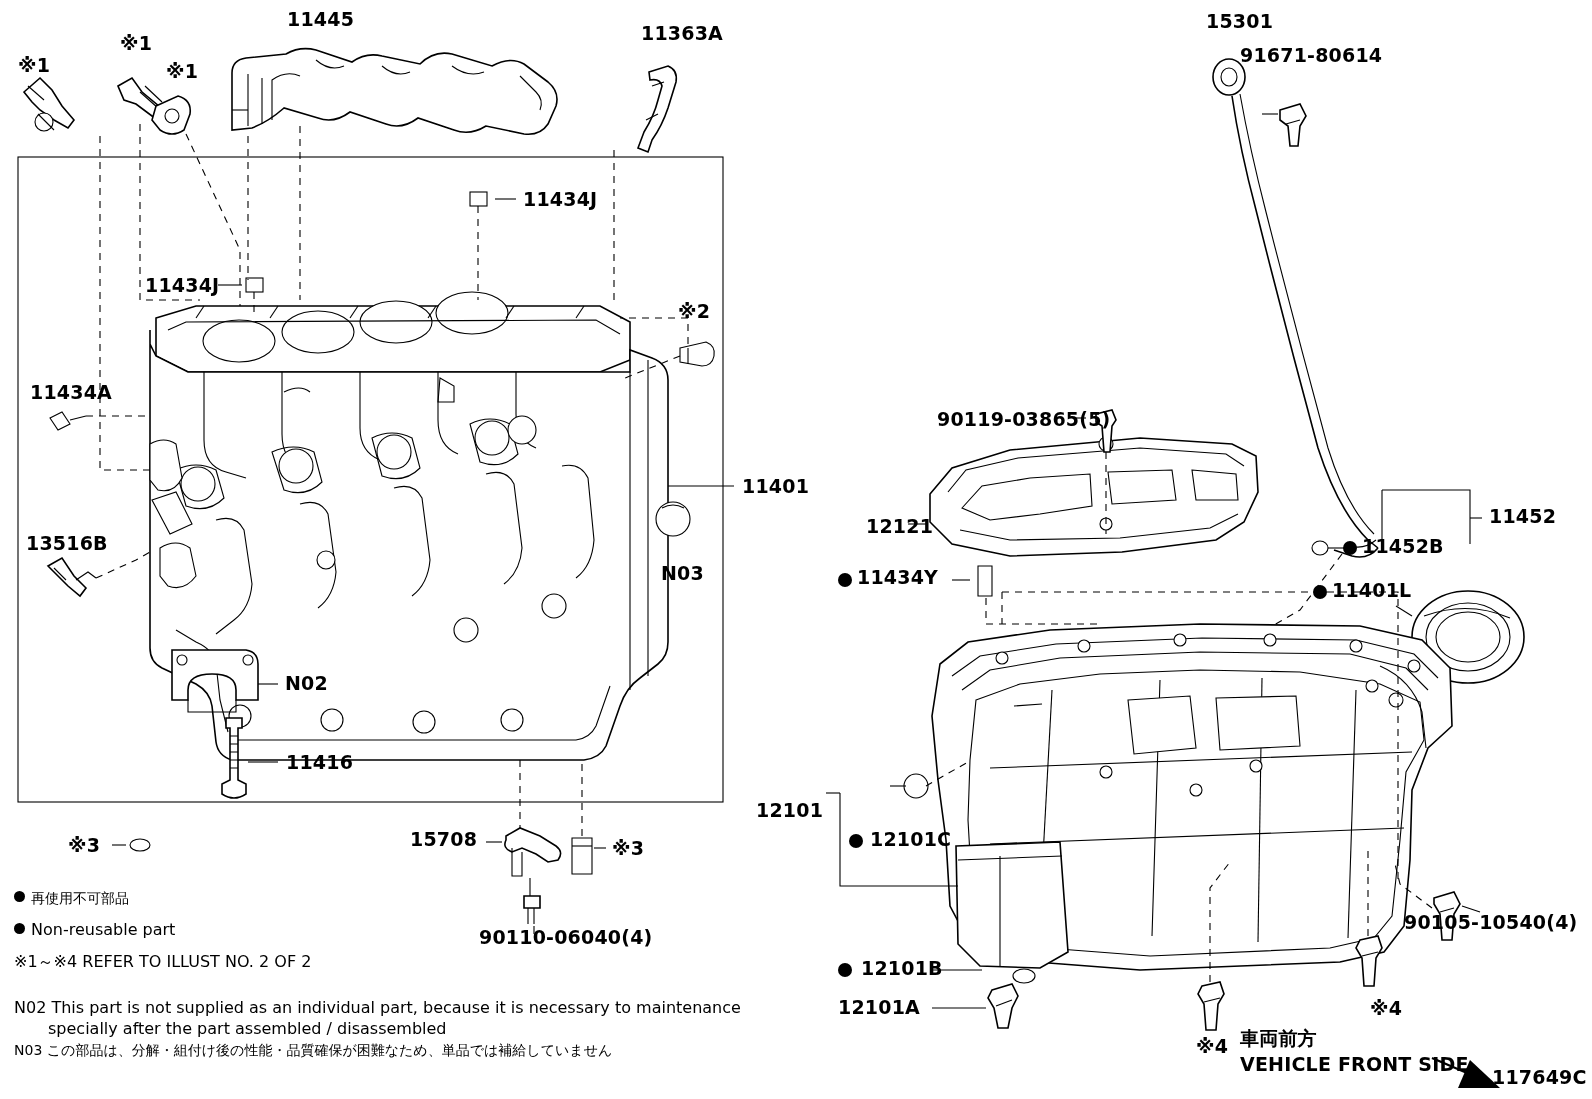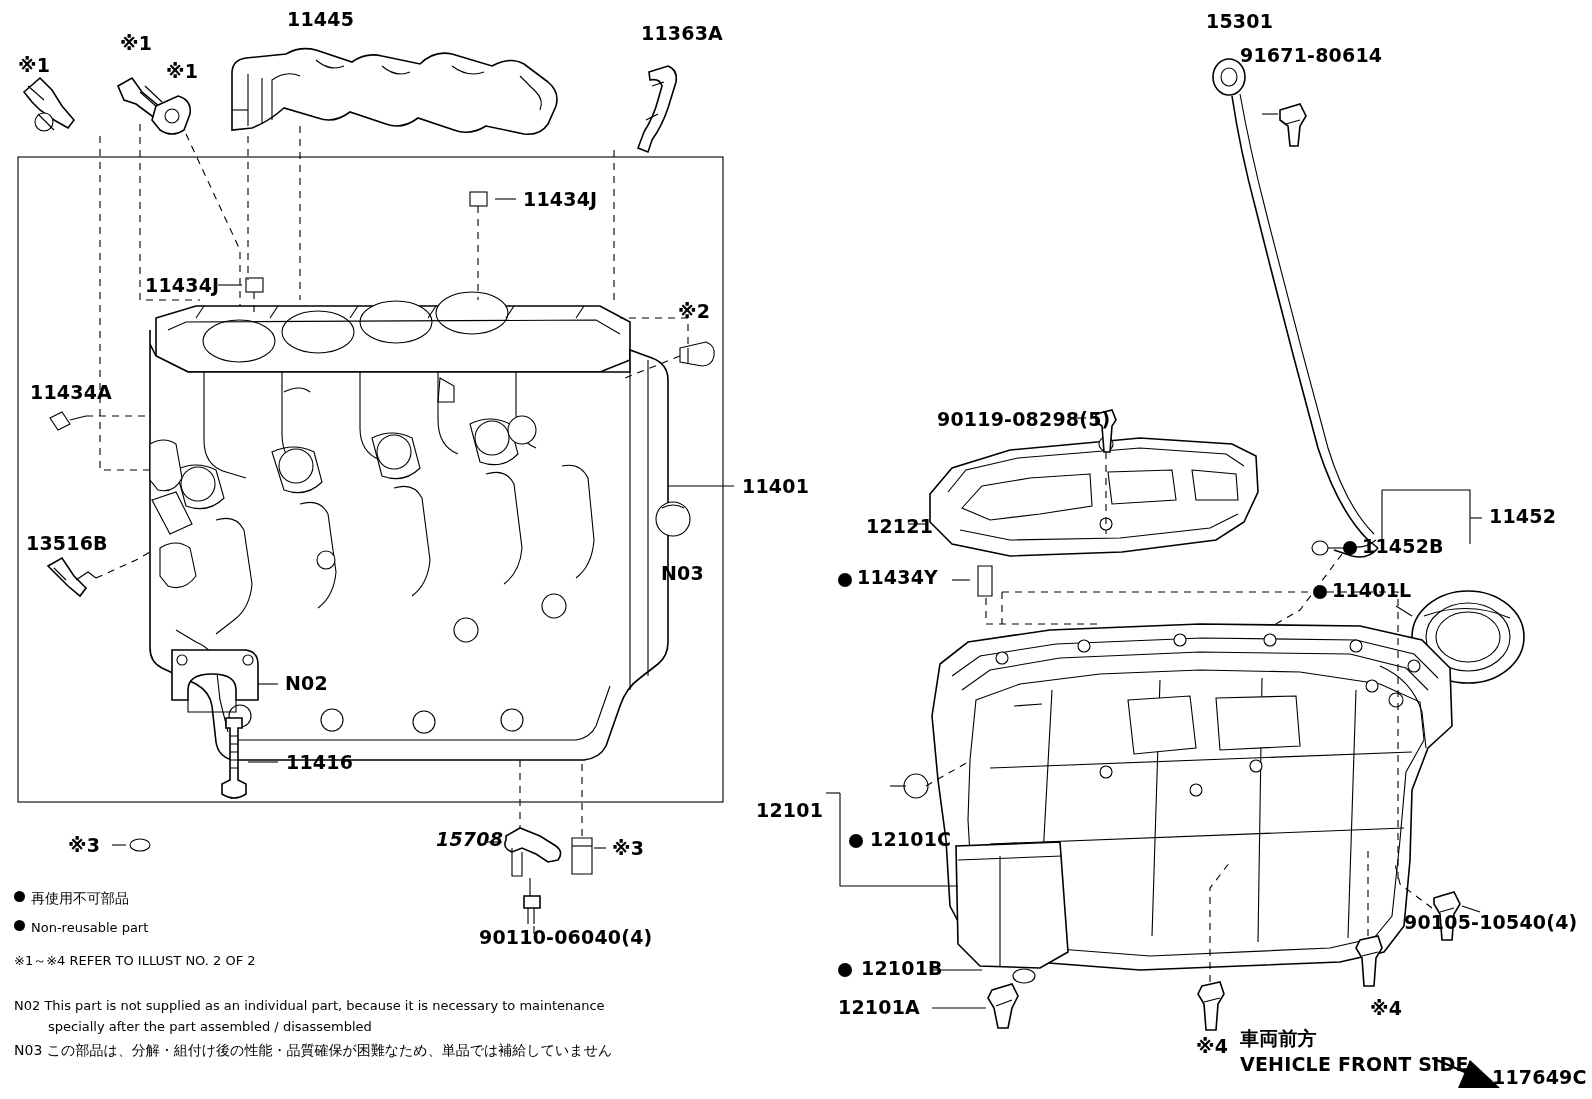--- a/index.html
+++ b/index.html
@@ -26,21 +26,21 @@
     font-family: "DejaVu Sans", sans-serif;
     font-size: 19px;
     font-weight: bold;
     color: #000;
     white-space: nowrap;
     letter-spacing: 0.2px;
   }
   .note {
     position: absolute;
     font-family: "DejaVu Sans", sans-serif;
-    font-size: 13px;
+    font-size: 16px;
     color: #000;
     white-space: nowrap;
   }
   .note.jp {
     font-size: 14px;
   }
   .bullet-dot {
     display: inline-block;
     width: 11px;
     height: 11px;
@@ -377,25 +377,25 @@
 
   <div class="lbl" style="left:30px; top:381px;">11434A</div>
   <div class="lbl" style="left:26px; top:532px;">13516B</div>
 
   <div class="lbl" style="left:742px; top:475px;">11401</div>
   <div class="lbl" style="left:661px; top:562px;">N03</div>
   <div class="lbl" style="left:285px; top:672px;">N02</div>
   <div class="lbl" style="left:286px; top:751px;">11416</div>
 
   <div class="lbl" style="left:68px; top:834px;">※3</div>
-  <div class="lbl" style="left:436px; top:828px;font-style:italic;">15708</div>
+  <div class="lbl" style="left:410px; top:828px;">15708</div>
   <div class="lbl" style="left:612px; top:837px;">※3</div>
   <div class="lbl" style="left:479px; top:926px;">90110-06040(4)</div>
 
-  <div class="lbl" style="left:937px; top:408px;">90119-08298(5)</div>
+  <div class="lbl" style="left:937px; top:408px;">90119-03865(5)</div>
   <div class="lbl" style="left:866px; top:515px;">12121</div>
   <div class="lbl" style="left:1489px; top:505px;">11452</div>
   <div class="lbl" style="left:1362px; top:535px;">11452B</div>
 
   <div class="lbl" style="left:857px; top:566px;">11434Y</div>
   <div class="lbl" style="left:1332px; top:579px;">11401L</div>
 
   <div class="lbl" style="left:756px; top:782px;margin-top:17px;">12101</div>
   <div class="lbl" style="left:870px; top:828px;">12101C</div>
   <div class="lbl" style="left:861px; top:957px;">12101B</div>

